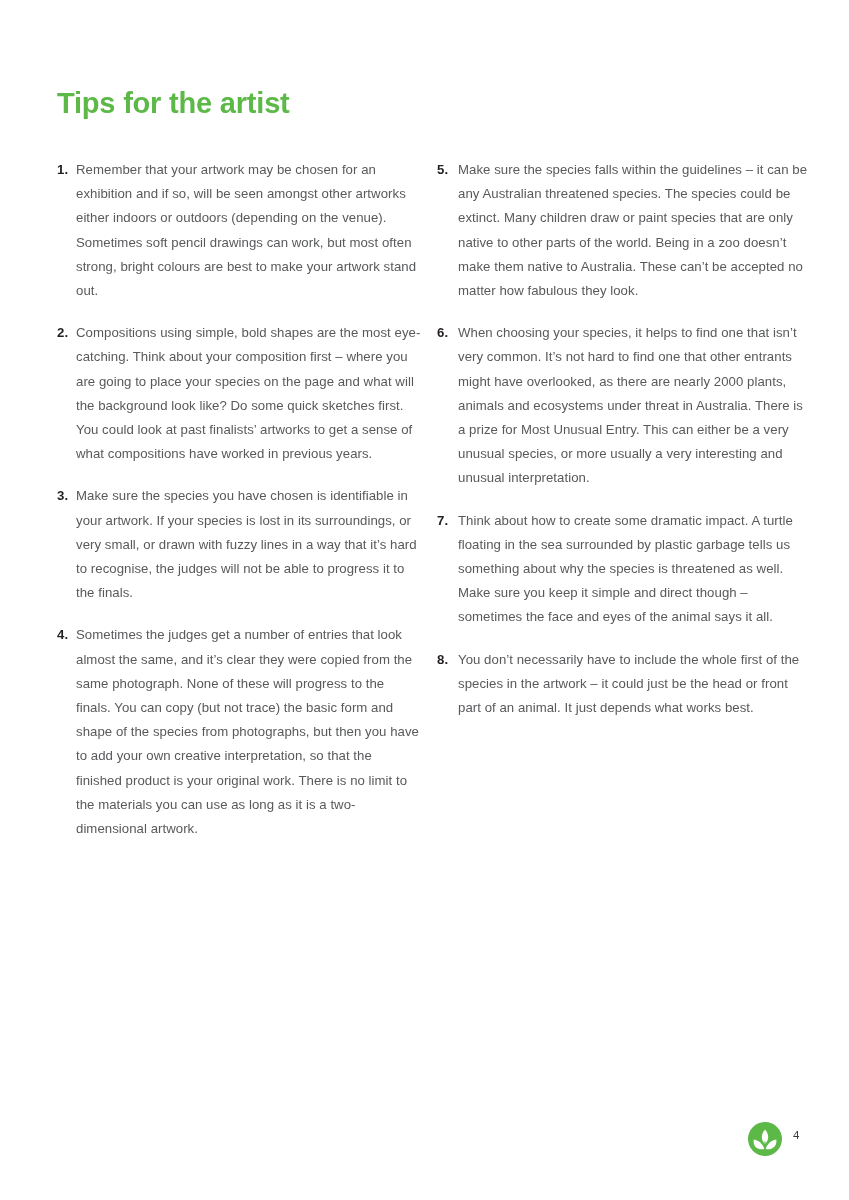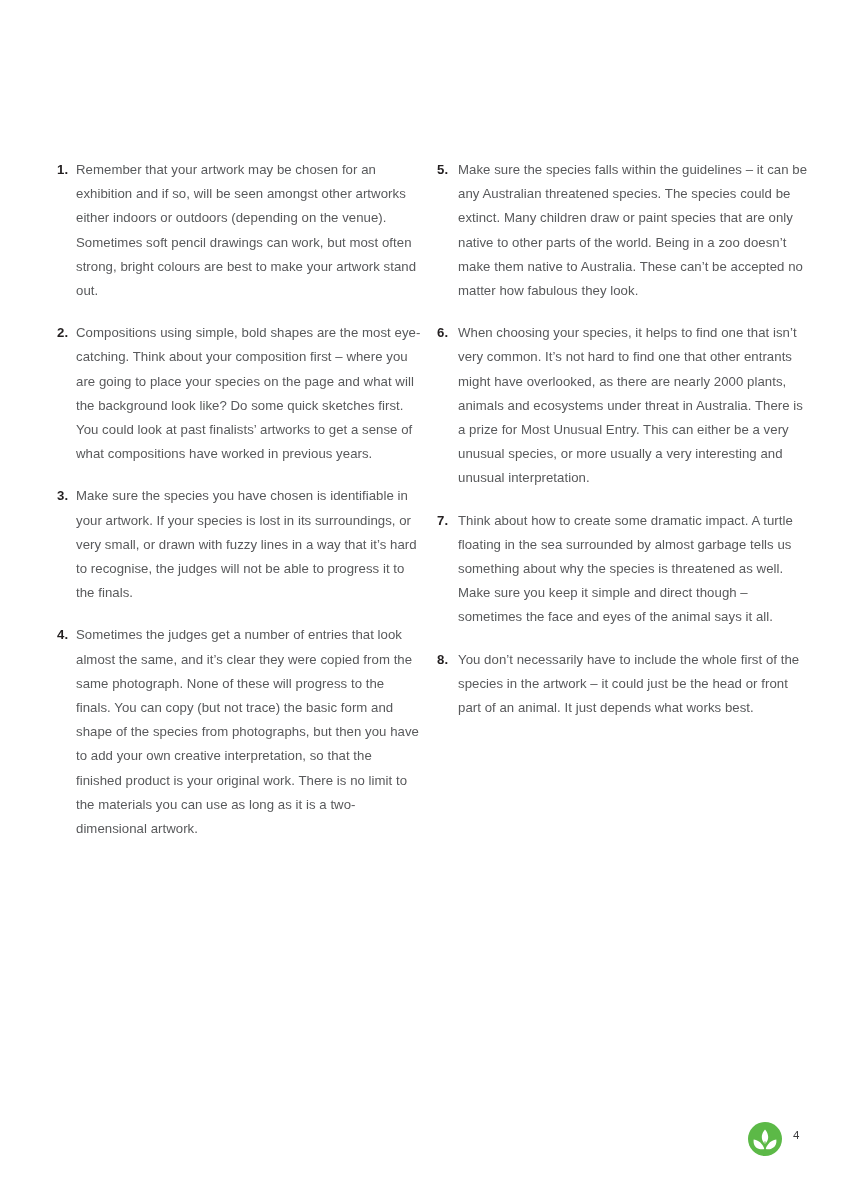--- a/index.html
+++ b/index.html
@@ -118,20 +118,21 @@
     font-size: 11.5px;
     color: #3b3b3d;
     line-height: 1;
   }
 </style>
 </head>
 <body>
 
 <div class="page">
 
+  <h1 class="page-title">Tips for the artist</h1>
 
   <div class="columns">
 
     <div class="col col-left">
       <ol class="tip-list">
 
         <li class="tip-item">
           <span class="tip-num">1.</span>
           <span class="tip-text">Remember that your artwork may be chosen for an exhibition and if so, will be seen amongst other artworks either indoors or outdoors (depending on the venue). Sometimes soft pencil drawings can work, but most often strong, bright colours are best to make your artwork stand out.</span>
         </li>
@@ -162,21 +163,21 @@
           <span class="tip-text">Make sure the species falls within the guidelines – it can be any Australian threatened species. The species could be extinct. Many children draw or paint species that are only native to other parts of the world. Being in a zoo doesn’t make them native to Australia. These can’t be accepted no matter how fabulous they look.</span>
         </li>
 
         <li class="tip-item">
           <span class="tip-num">6.</span>
           <span class="tip-text">When choosing your species, it helps to find one that isn’t very common. It’s not hard to find one that other entrants might have overlooked, as there are nearly 2000 plants, animals and ecosystems under threat in Australia. There is a prize for Most Unusual Entry. This can either be a very unusual species, or more usually a very interesting and unusual interpretation.</span>
         </li>
 
         <li class="tip-item">
           <span class="tip-num">7.</span>
-          <span class="tip-text">Think about how to create some dramatic impact. A turtle floating in the sea surrounded by almost garbage tells us something about why the species is threatened as well. Make sure you keep it simple and direct though – sometimes the face and eyes of the animal says it all.</span>
+          <span class="tip-text">Think about how to create some dramatic impact. A turtle floating in the sea surrounded by plastic garbage tells us something about why the species is threatened as well. Make sure you keep it simple and direct though – sometimes the face and eyes of the animal says it all.</span>
         </li>
 
         <li class="tip-item">
           <span class="tip-num">8.</span>
           <span class="tip-text">You don’t necessarily have to include the whole first of the species in the artwork – it could just be the head or front part of an animal. It just depends what works best.</span>
         </li>
 
       </ol>
     </div>
 

